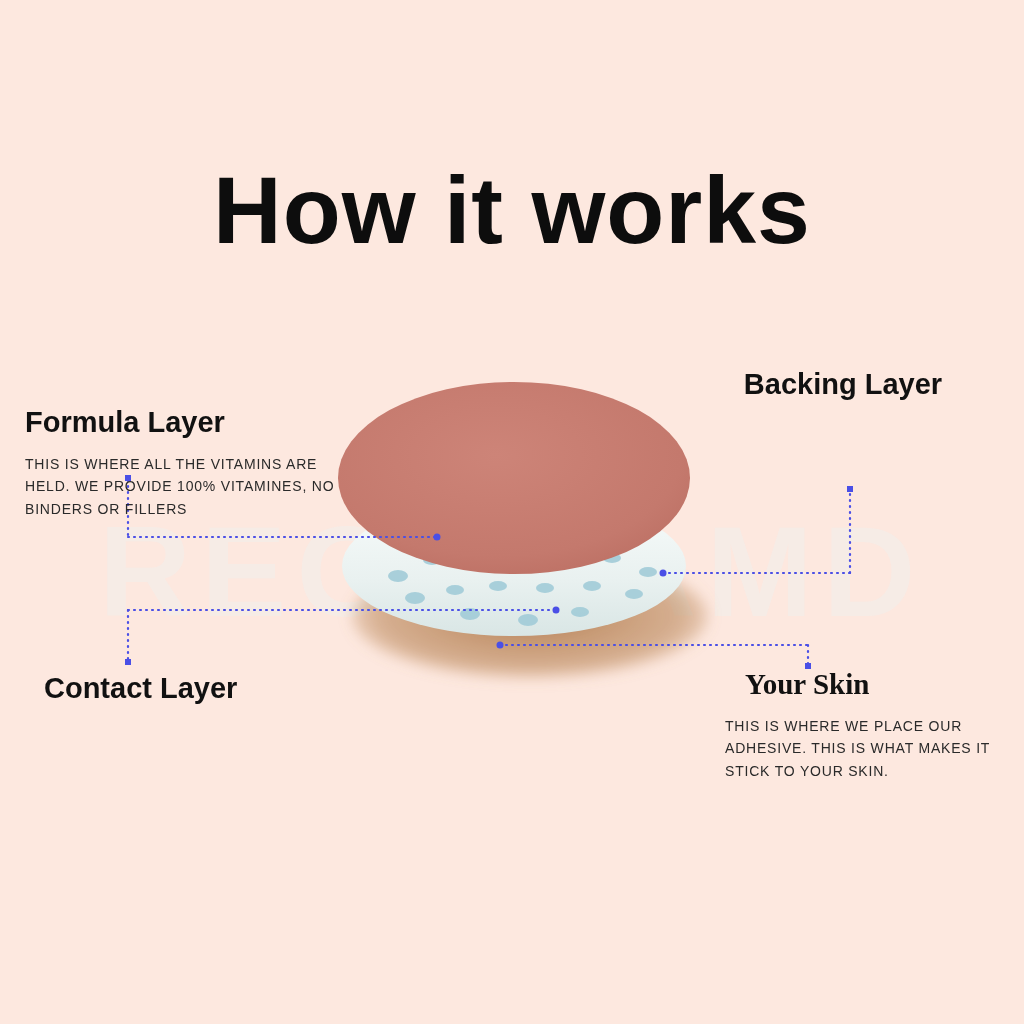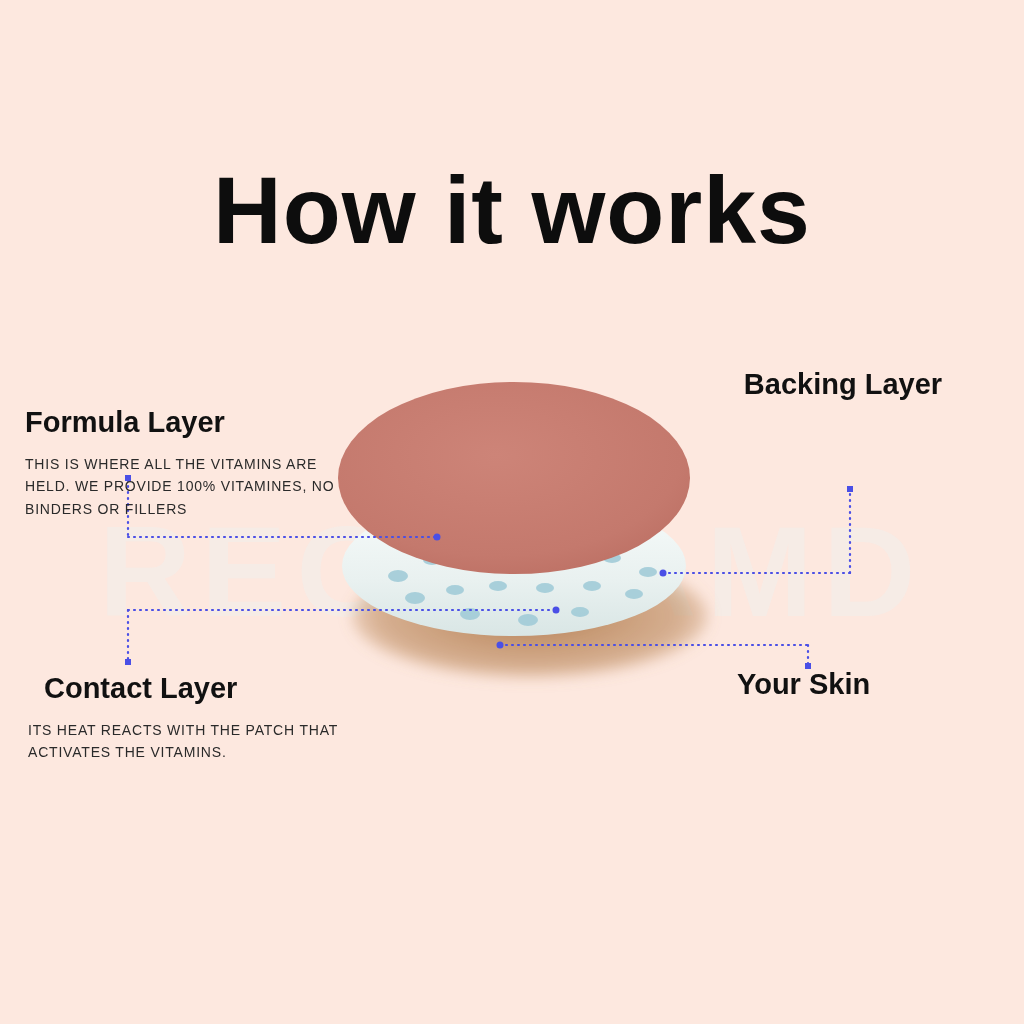--- a/index.html
+++ b/index.html
@@ -42,21 +42,21 @@
     letter-spacing:0.8px;
     line-height:1.6;
     color:#2a2a2a;
     text-transform:uppercase;
   }
   .sec-formula{left:25px;top:368px;width:310px;margin-top:38px;}
   .sec-backing{left:688px;top:368px;width:310px;text-align:center;}
   .sec-contact{left:28px;top:672px;width:330px;}
   .sec-contact h2{margin-left:16px;}
   .sec-skin{left:725px;top:668px;width:285px;}
-  .sec-skin h2{margin-left:12px;}
+  .sec-skin h2{margin-left:20px;font-family:Liberation Serif, serif;}
   .diagram-svg{
     position:absolute;left:0;top:0;z-index:2;
     pointer-events:none;
   }
 </style>
 </head>
 <body>
 
 <div class="canvas" id="canvas-root" style="background: rgb(253, 232, 223); padding-left: 32px;">
 
@@ -148,20 +148,20 @@
     <h2>Formula Layer</h2>
     <p>THIS IS WHERE ALL THE VITAMINS ARE HELD. WE PROVIDE 100% VITAMINES, NO BINDERS OR FILLERS</p>
   </div>
 
   <div class="section sec-backing">
     <h2>Backing Layer</h2>
   </div>
 
   <div class="section sec-contact">
     <h2>Contact Layer</h2>
-    <p>ITS HEAT REACTS WITH THE PATCH THAT ACTIVATES THE VITAMINS.</p>
   </div>
 
   <div class="section sec-skin">
     <h2>Your Skin</h2>
+    <p>THIS IS WHERE WE PLACE OUR ADHESIVE. THIS IS WHAT MAKES IT STICK TO YOUR SKIN.</p>
   </div>
 
 </div>
 
 </body></html>

